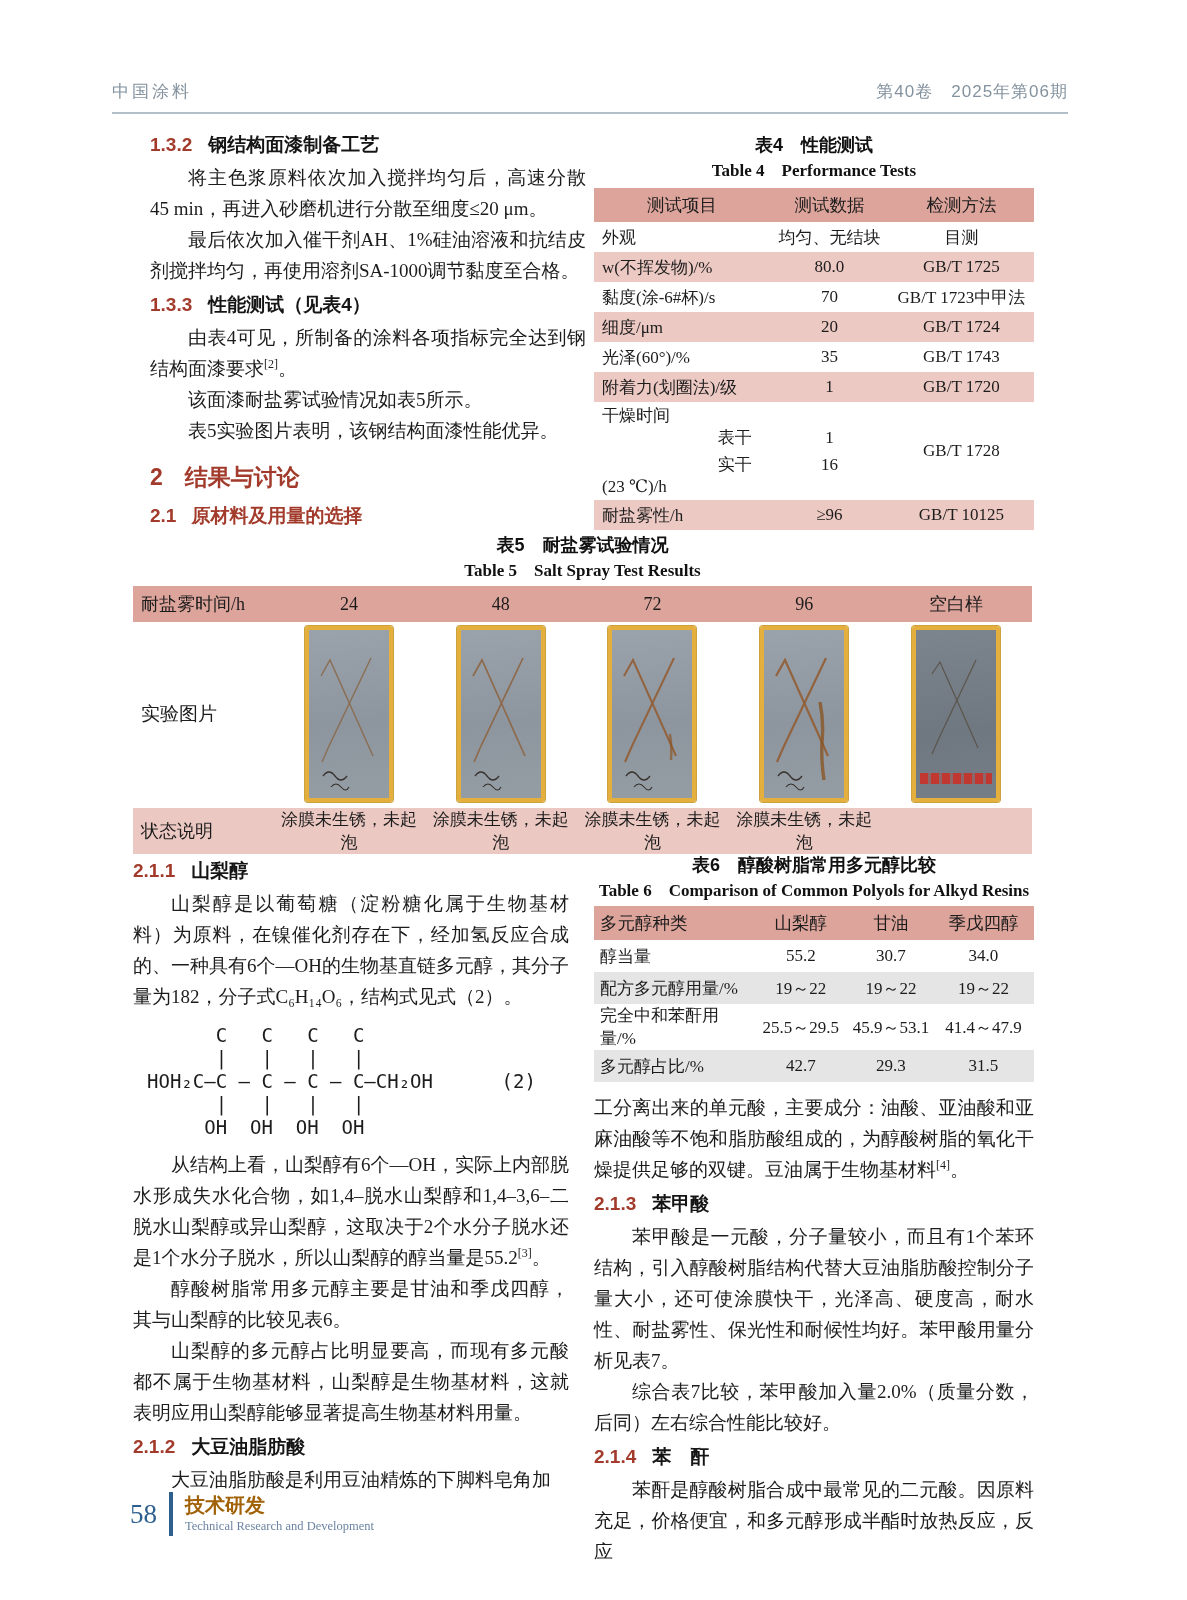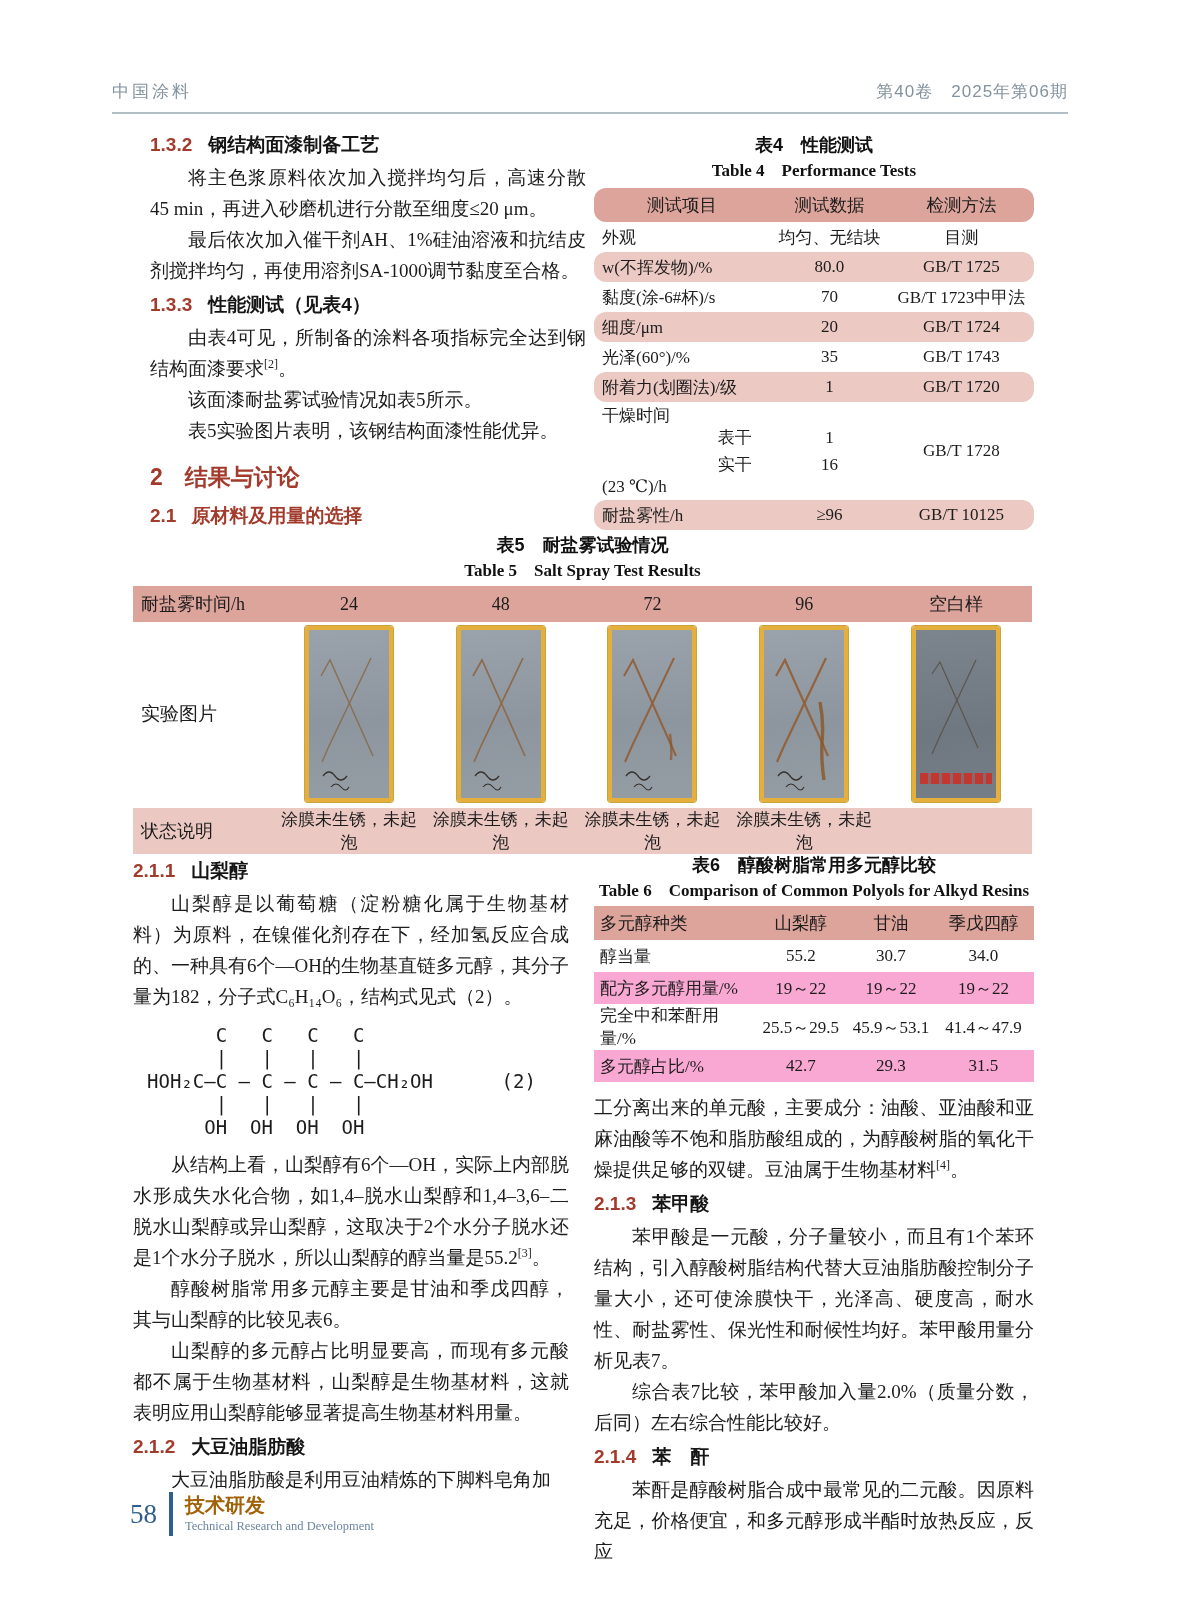--- a/index.html
+++ b/index.html
@@ -32,21 +32,21 @@
   .col-lb{position:absolute;left:133px;top:852px;width:436px;}
   .col-rb{position:absolute;left:594px;top:852px;width:440px;}
 
   
   .tbl-title-cn{font-family:"Liberation Sans","DejaVu Sans",sans-serif;font-weight:700;
                 font-size:18px;text-align:center;line-height:26px;color:#111;}
   .tbl-title-en{font-weight:700;font-size:17px;text-align:center;line-height:26px;color:#111;}
 
   
   .t4{margin-top:4px;font-size:17px;}
-  .t4 .trow{display:grid;grid-template-columns:40% 27% 33%;align-items:center;min-height:30px;border-radius:12px;}
+  .t4 .trow{display:grid;grid-template-columns:40% 27% 33%;align-items:center;min-height:30px;}
   .t4 .thead{background:#dda49b;font-size:17.5px;min-height:34px;}
   .t4 .thead div{text-align:center;}
   .t4 .alt{background:#edc9c3;}
   .t4 .c1{padding-left:8px;text-align:left;}
   .t4 .c2,.t4 .c3{text-align:center;}
   .t4 .dry{display:grid;grid-template-columns:24% 16% 27% 33%;align-items:center;min-height:58px;}
   .t4 .dry .stack{display:flex;flex-direction:column;line-height:27px;}
   .t4 .dry .c1{padding-left:8px;gap:44px;}
   .t4 .dry .mid,.t4 .dry .val{text-align:center;}
 
@@ -66,21 +66,21 @@
          border:4px solid #e4af3c;border-radius:3px;box-shadow:0 0 0 1px #caa23e;}
   .panel svg{position:absolute;left:0;top:0;width:100%;height:100%;}
   .panel--blank{background:linear-gradient(175deg,#7c858e 0%,#6f7881 60%,#757e87 100%);}
   .red-stamp{position:absolute;left:5%;right:5%;bottom:14px;height:11px;border-radius:1px;
              background:repeating-linear-gradient(90deg,rgba(206,44,34,.85) 0 8px,rgba(206,44,34,.28) 8px 11px);}
 
   
   .t6{margin-top:2px;font-size:17px;}
   .t6 .trow{display:grid;grid-template-columns:36% 22% 19% 23%;align-items:center;min-height:32px;}
   .t6 .thead{background:#dda49b;font-size:17.5px;min-height:34px;}
-  .t6 .alt{background:#f9a8d4;}
+  .t6 .alt{background:#e5e5e5;}
   .t6 .c1{padding-left:6px;text-align:left;}
   .t6 .cc{text-align:center;}
 
   
   .formula{font-family:"DejaVu Sans Mono",monospace;font-size:19px;line-height:23px;
            margin:12px 0 10px 14px;white-space:pre;color:#1c1c1c;}
 
   
   .footer{position:absolute;left:130px;top:1492px;display:flex;align-items:center;gap:12px;}
   .footer .pg{font-size:27px;color:#2e608f;font-family:"Liberation Serif",serif;}

